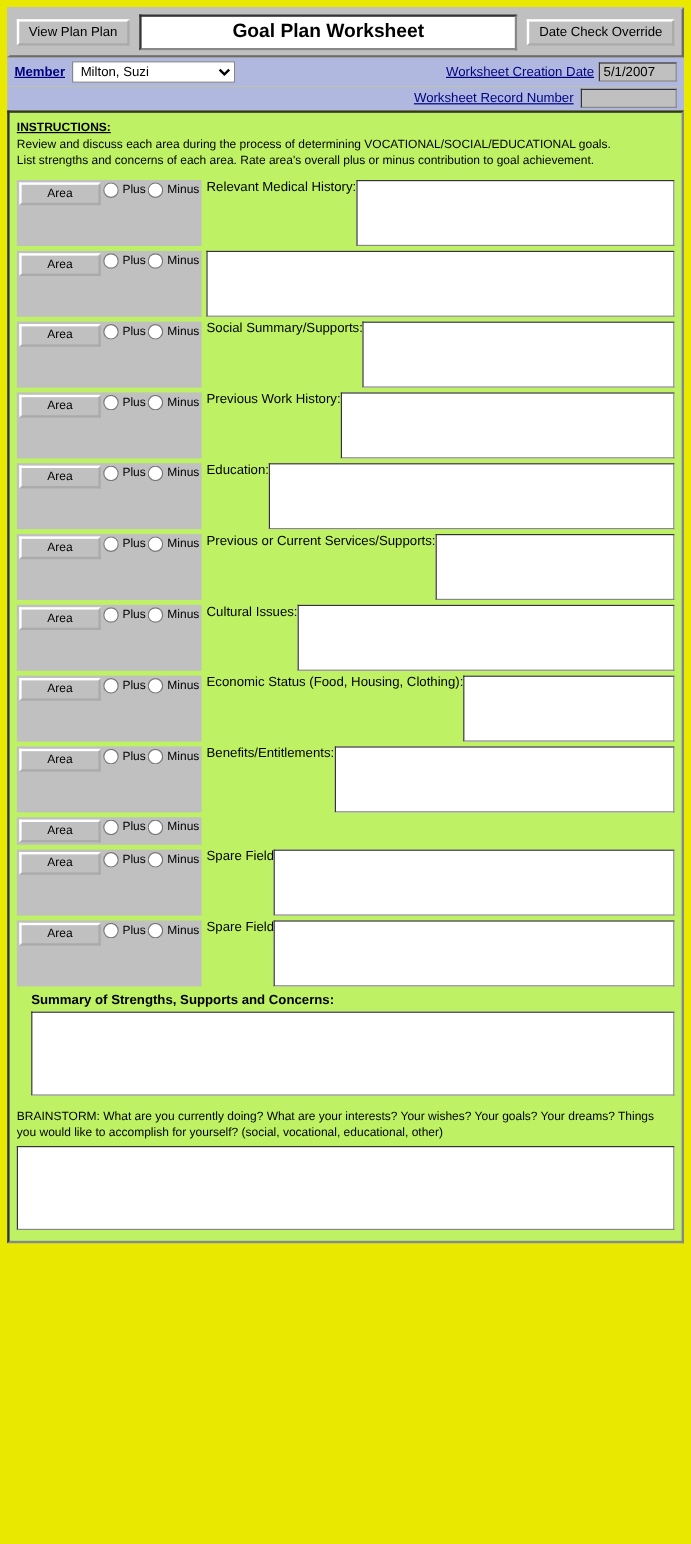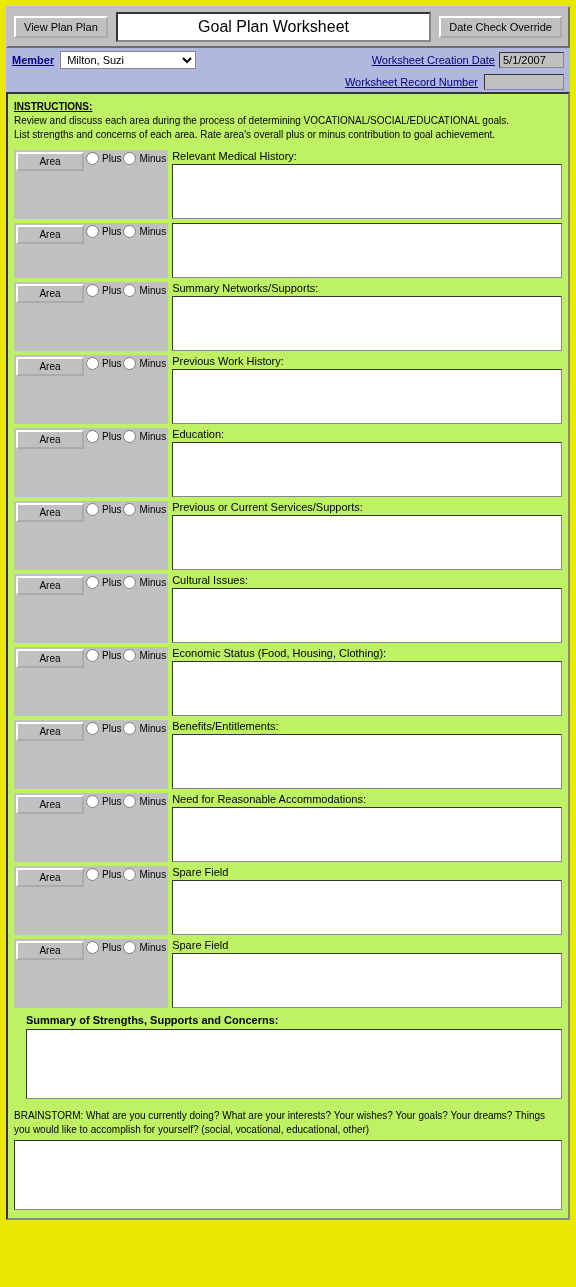--- a/index.html
+++ b/index.html
@@ -20,21 +20,21 @@
       align-items: center;
       background: #c0c0c0;
       border: 2px outset #c0c0c0;
       padding: 4px 6px;
       gap: 8px;
     }
     .header-title {
       flex: 1;
       text-align: center;
       font-size: 16px;
-      font-weight: normal;
+      font-weight: bold;
       background: white;
       border: 2px inset #888;
       padding: 4px 8px;
     }
     .btn-header {
       background: #c0c0c0;
       border: 2px outset #fff;
       padding: 3px 8px;
       font-size: 11px;
       cursor: pointer;
@@ -125,21 +125,21 @@
       align-items: center;
       gap: 3px;
       font-size: 10px;
     }
     .radio-row input[type="radio"] {
       margin: 0;
     }
     .area-right {
       flex: 1;
       display: flex;
-      flex-direction: column;
+      flex-direction: row;
     }
     .area-label {
       font-size: 11px;
       margin-bottom: 2px;
     }
     .area-textarea {
       flex: 1;
       width: 100%;
       min-height: 55px;
       border: 1px inset #888;
@@ -265,21 +265,21 @@
         <div class="radio-row">
           <input type="radio" name="area-2" value="plus" style="">
           <span>Plus</span>
         </div>
         <div class="radio-row">
           <input type="radio" name="area-2" value="minus" style="">
           <span>Minus</span>
         </div>
       </div>
       <div class="area-right">
-        <div class="area-label">Summary Networks/Supports:</div>
+        <div class="area-label">Social Summary/Supports:</div>
         <textarea class="area-textarea" style=""></textarea>
       </div>
     </div>
         <div class="area-section">
       <div class="area-controls">
         <button class="area-btn">Area</button>
         <div class="radio-row">
           <input type="radio" name="area-3" value="plus" style="">
           <span>Plus</span>
         </div>
@@ -382,24 +382,20 @@
       <div class="area-controls">
         <button class="area-btn">Area</button>
         <div class="radio-row">
           <input type="radio" name="area-9" value="plus" style="">
           <span>Plus</span>
         </div>
         <div class="radio-row">
           <input type="radio" name="area-9" value="minus" style="">
           <span>Minus</span>
         </div>
-      </div>
-      <div class="area-right">
-        <div class="area-label">Need for Reasonable Accommodations:</div>
-        <textarea class="area-textarea" style=""></textarea>
       </div>
     </div>
         <div class="area-section">
       <div class="area-controls">
         <button class="area-btn">Area</button>
         <div class="radio-row">
           <input type="radio" name="area-10" value="plus" style="">
           <span>Plus</span>
         </div>
         <div class="radio-row">

